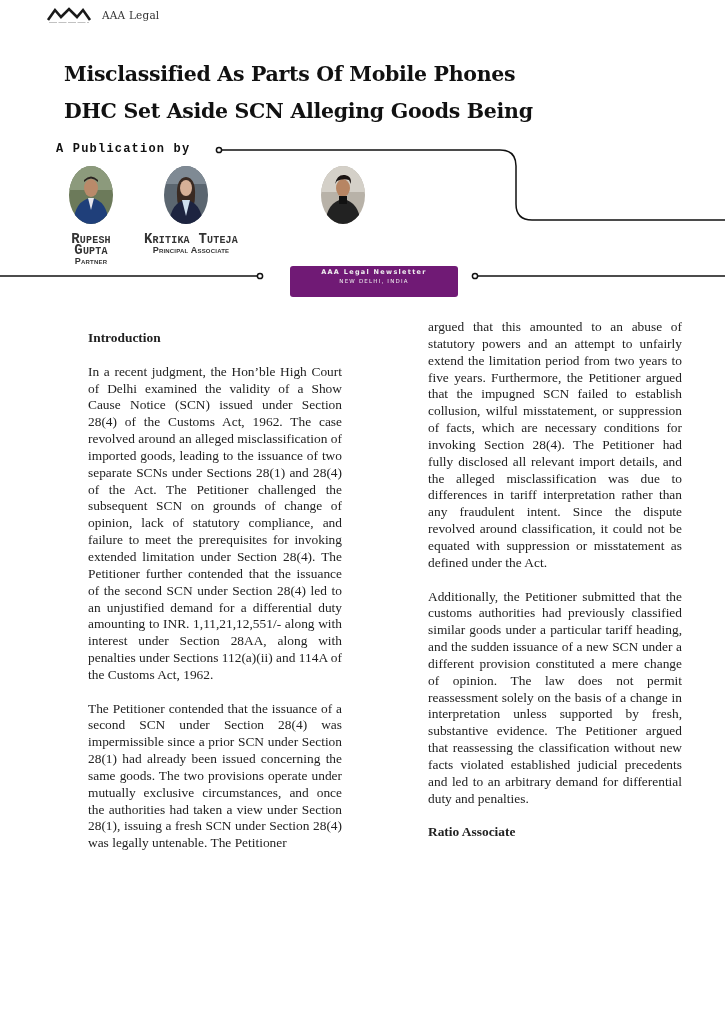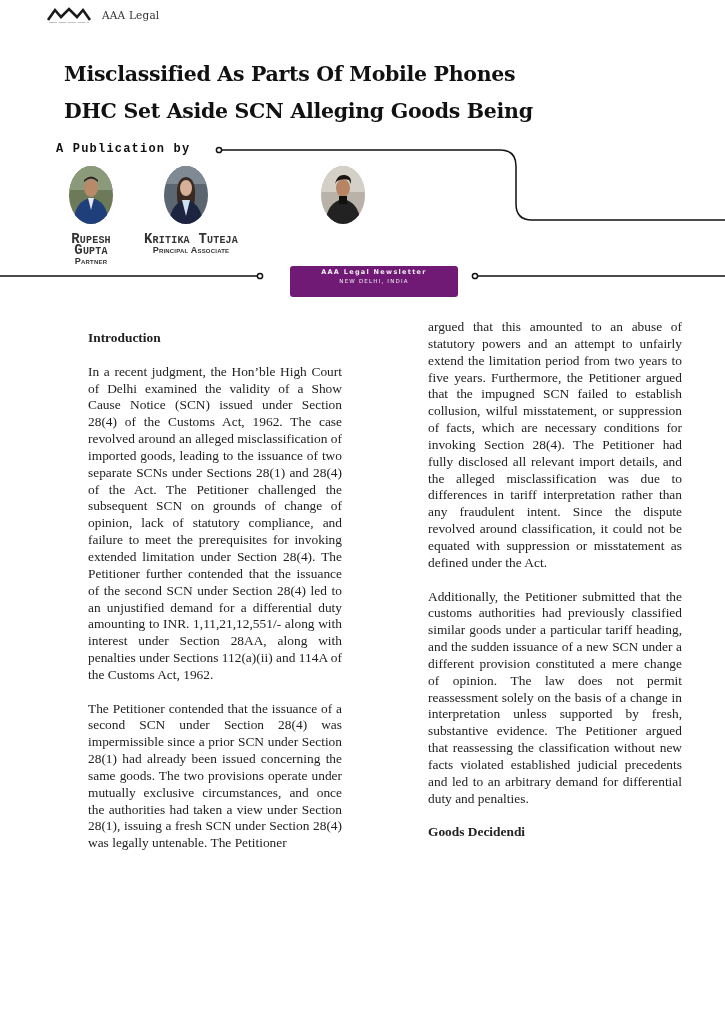--- a/index.html
+++ b/index.html
@@ -122,14 +122,14 @@
 
 <div class="abs col col-left">
   <h3>Introduction</h3>
   <p>In a recent judgment, the Hon’ble High Court of Delhi examined the validity of a Show Cause Notice (SCN) issued under Section 28(4) of the Customs Act, 1962. The case revolved around an alleged misclassification of imported goods, leading to the issuance of two separate SCNs under Sections 28(1) and 28(4) of the Act. The Petitioner challenged the subsequent SCN on grounds of change of opinion, lack of statutory compliance, and failure to meet the prerequisites for invoking extended limitation under Section 28(4). The Petitioner further contended that the issuance of the second SCN under Section 28(4) led to an unjustified demand for a differential duty amounting to INR. 1,11,21,12,551/- along with interest under Section 28AA, along with penalties under Sections 112(a)(ii) and 114A of the Customs Act, 1962.</p>
   <p class="last">The Petitioner contended that the issuance of a second SCN under Section 28(4) was impermissible since a prior SCN under Section 28(1) had already been issued concerning the same goods. The two provisions operate under mutually exclusive circumstances, and once the authorities had taken a view under Section 28(1), issuing a fresh SCN under Section 28(4) was legally untenable. The Petitioner</p>
 </div>
 
 <div class="abs col col-right">
   <p>argued that this amounted to an abuse of statutory powers and an attempt to unfairly extend the limitation period from two years to five years. Furthermore, the Petitioner argued that the impugned SCN failed to establish collusion, wilful misstatement, or suppression of facts, which are necessary conditions for invoking Section 28(4). The Petitioner had fully disclosed all relevant import details, and the alleged misclassification was due to differences in tariff interpretation rather than any fraudulent intent. Since the dispute revolved around classification, it could not be equated with suppression or misstatement as defined under the Act.</p>
   <p>Additionally, the Petitioner submitted that the customs authorities had previously classified similar goods under a particular tariff heading, and the sudden issuance of a new SCN under a different provision constituted a mere change of opinion. The law does not permit reassessment solely on the basis of a change in interpretation unless supported by fresh, substantive evidence. The Petitioner argued that reassessing the classification without new facts violated established judicial precedents and led to an arbitrary demand for differential duty and penalties.</p>
-  <h3>Goods Decidendi</h3>
+  <h3>Ratio Associate</h3>
 </div>
 
 </body></html>

